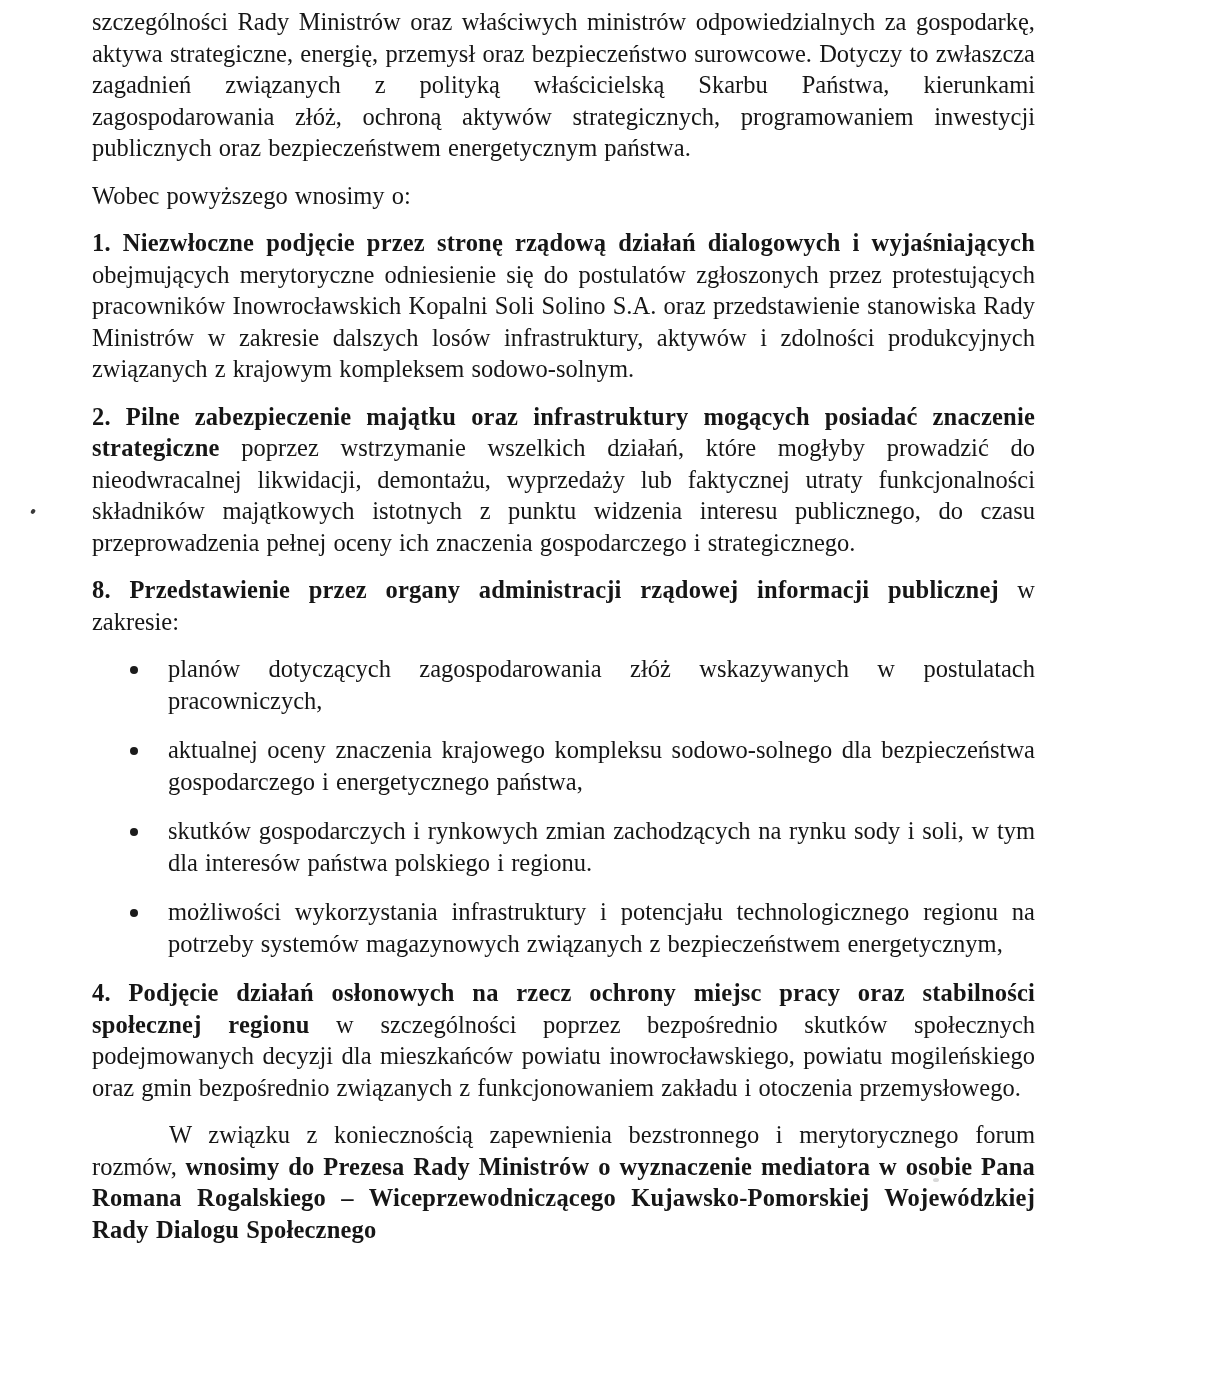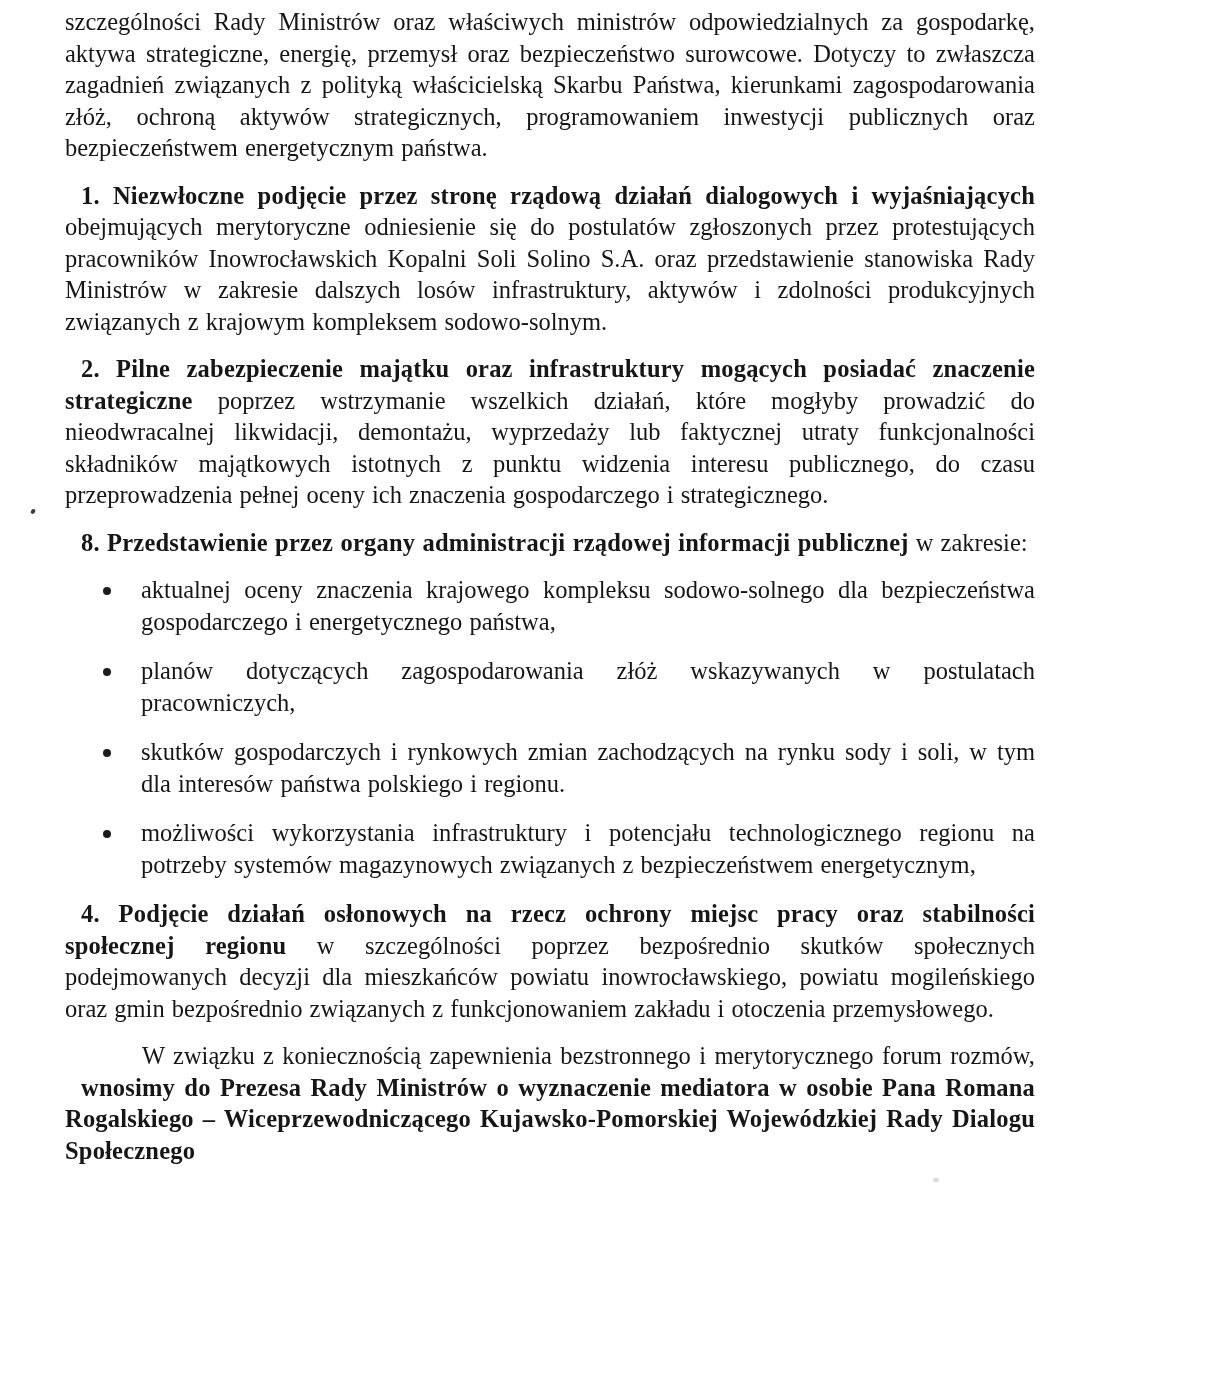--- a/index.html
+++ b/index.html
@@ -9,33 +9,32 @@
   }
   .page {
     position: relative;
     width: 1211px;
     height: 1381px;
     background: #ffffff;
     overflow: hidden;
     font-family: "Liberation Serif", "DejaVu Serif", serif;
     color: #161616;
     box-sizing: border-box;
-    padding: 6px 176px 0 65px;
+    padding: 6px 176px 0 92px;
   }
   .para {
     font-size: 24.5px;
     line-height: 31.5px;
     text-align: justify;
     margin: 0 0 16px 0;
     word-spacing: 1px;
   }
   .para b, .bullet-list b {
     font-weight: 700;
     letter-spacing: 0.2px;
-    margin-left: 16px;
   }
   .lead-line {
     text-align: left;
   }
   .closing {
     text-indent: 77px;
   }
   .bullet-list {
     list-style: none;
     margin: 0 0 16px 0;
@@ -82,33 +81,34 @@
 </head>
 <body>
 
 <div class="page">
 
   <span class="artifact-dot"></span>
   <span class="artifact-speck"></span>
 
   <p class="para">szczególności Rady Ministrów oraz właściwych ministrów odpowiedzialnych za gospodarkę, aktywa strategiczne, energię, przemysł oraz bezpieczeństwo surowcowe. Dotyczy to zwłaszcza zagadnień związanych z polityką właścicielską Skarbu Państwa, kierunkami zagospodarowania złóż, ochroną aktywów strategicznych, programowaniem inwestycji publicznych oraz bezpieczeństwem energetycznym państwa.</p>
 
+  <p class="para lead-line">Wobec powyższego wnosimy o:</p>
 
   <p class="para"><b>1. Niezwłoczne podjęcie przez stronę rządową działań dialogowych i wyjaśniających</b><span> obejmujących merytoryczne odniesienie się do postulatów zgłoszonych przez protestujących pracowników Inowrocławskich Kopalni Soli Solino S.A. oraz przedstawienie stanowiska Rady Ministrów w zakresie dalszych losów infrastruktury, aktywów i zdolności produkcyjnych związanych z krajowym kompleksem sodowo-solnym.</span></p>
 
   <p class="para"><b>2. Pilne zabezpieczenie majątku oraz infrastruktury mogących posiadać znaczenie strategiczne</b><span> poprzez wstrzymanie wszelkich działań, które mogłyby prowadzić do nieodwracalnej likwidacji, demontażu, wyprzedaży lub faktycznej utraty funkcjonalności składników majątkowych istotnych z punktu widzenia interesu publicznego, do czasu przeprowadzenia pełnej oceny ich znaczenia gospodarczego i strategicznego.</span></p>
 
   <p class="para"><b>8. Przedstawienie przez organy administracji rządowej informacji publicznej</b><span> w zakresie:</span></p>
 
   <ul class="bullet-list">
     <li class="bullet-item">
-      <span class="bullet-dot"></span><span>aktualnej oceny znaczenia krajowego kompleksu sodowo-solnego dla bezpieczeństwa gospodarczego i energetycznego państwa,</span>
+      <span class="bullet-dot"></span><span>planów dotyczących zagospodarowania złóż wskazywanych w postulatach pracowniczych,</span>
     </li>
     <li class="bullet-item">
-      <span class="bullet-dot"></span><span>planów dotyczących zagospodarowania złóż wskazywanych w postulatach pracowniczych,</span>
+      <span class="bullet-dot"></span><span>aktualnej oceny znaczenia krajowego kompleksu sodowo-solnego dla bezpieczeństwa gospodarczego i energetycznego państwa,</span>
     </li>
     <li class="bullet-item">
       <span class="bullet-dot"></span><span>skutków gospodarczych i rynkowych zmian zachodzących na rynku sody i soli, w tym dla interesów państwa polskiego i regionu.</span>
     </li>
     <li class="bullet-item">
       <span class="bullet-dot"></span><span>możliwości wykorzystania infrastruktury i potencjału technologicznego regionu na potrzeby systemów magazynowych związanych z bezpieczeństwem energetycznym,</span>
     </li>
   </ul>
 
   <p class="para"><b>4. Podjęcie działań osłonowych na rzecz ochrony miejsc pracy oraz stabilności społecznej regionu</b><span> w szczególności poprzez bezpośrednio skutków społecznych podejmowanych decyzji dla mieszkańców powiatu inowrocławskiego, powiatu mogileńskiego oraz gmin bezpośrednio związanych z funkcjonowaniem zakładu i otoczenia przemysłowego.</span></p>

